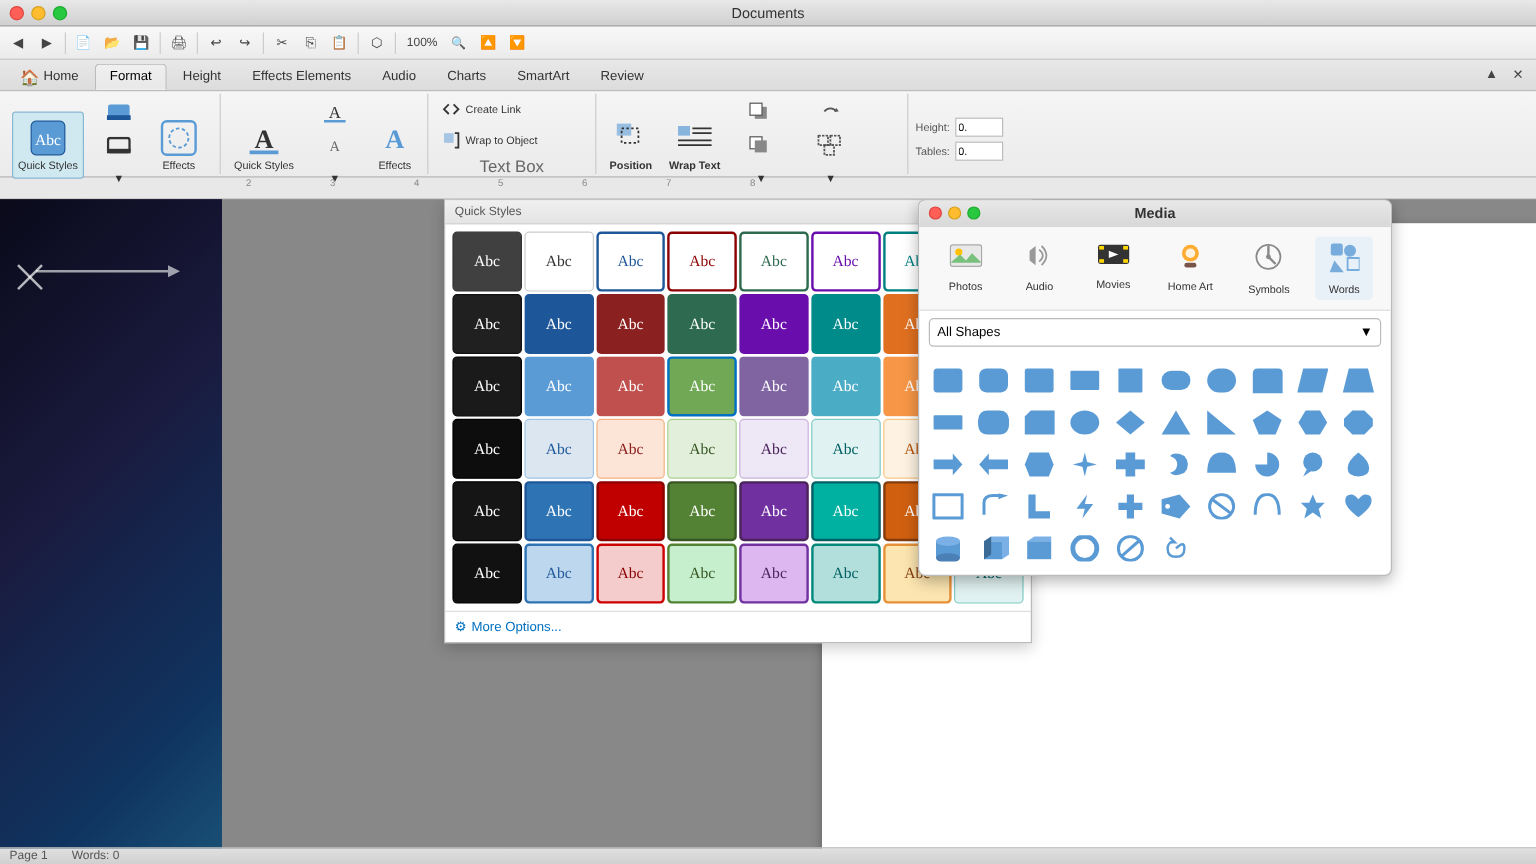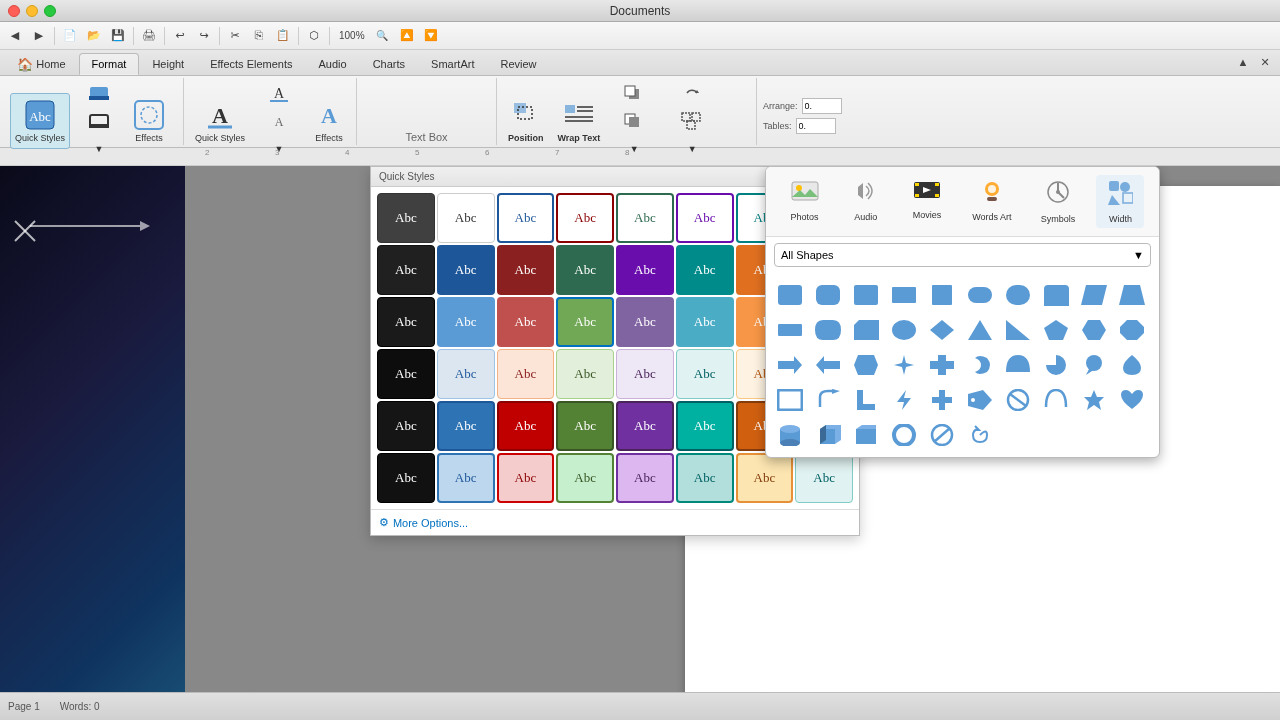--- a/index.html
+++ b/index.html
@@ -88,21 +88,21 @@
     }
     .ribbon-section {
       display: flex;
       flex-direction: column;
       border-right: 1px solid #ccc;
       padding: 2px 6px;
       min-width: 60px;
     }
     .ribbon-section:last-child { border-right: none; }
     .ribbon-section-label {
-      font-size: 11px;
+      font-size: 14px;
       color: #666;
       text-align: center;
       margin-top: auto;
       padding-top: 2px;
     }
     .ribbon-content {
       display: flex;
       align-items: center;
       gap: 4px;
       flex: 1;
@@ -389,21 +389,21 @@
       border-radius: 2px;
       font-size: 18px;
     }
 
     
     #statusbar {
       position: absolute;
       bottom: 0;
       left: 0;
       right: 0;
-      height: 28px;
+      height: 14px;
       background: linear-gradient(to bottom, #e0e0e0, #d0d0d0);
       border-top: 1px solid #bbb;
       display: flex;
       align-items: center;
       padding: 0 8px;
       font-size: 10px;
       color: #555;
       gap: 20px;
       margin-top: 28px;
     }
@@ -550,20 +550,38 @@
             <text x="16" y="24" text-anchor="middle" fill="#5b9bd5" font-size="22" font-family="Georgia" font-weight="bold">A</text>
           </svg>
         </div>
         <span>Effects</span>
       </div>
     </div>
     <div class="ribbon-section-label">Text Styles</div>
   </div>
 
   <div class="ribbon-section" style="min-width:140px;">
+    <div class="ribbon-content">
+      <div style="display:flex;flex-direction:column;gap:4px;width:100%;">
+        <div class="ribbon-btn-small" style="height:22px;min-width:120px;flex-direction:row;gap:4px;justify-content:flex-start;padding:0 4px;">
+          <svg width="16" height="16" viewBox="0 0 16 16">
+            <path d="M6 4l-4 4 4 4" fill="none" stroke="#333" stroke-width="1.5"></path>
+            <path d="M10 4l4 4-4 4" fill="none" stroke="#333" stroke-width="1.5"></path>
+          </svg>
+          <span>Create Link</span>
+        </div>
+        <div class="ribbon-btn-small" style="height:22px;min-width:120px;flex-direction:row;gap:4px;justify-content:flex-start;padding:0 4px;">
+          <svg width="16" height="16" viewBox="0 0 16 16">
+            <rect x="2" y="2" width="8" height="8" fill="#5b9bd5" opacity="0.5"></rect>
+            <path d="M11 2 L14 2 L14 14 L11 14" fill="none" stroke="#333" stroke-width="1.5"></path>
+          </svg>
+          <span>Wrap to Object</span>
+        </div>
+      </div>
+    </div>
     <div class="ribbon-section-label">Text Box</div>
   </div>
 
   <div class="ribbon-section" style="min-width:260px;font-weight:bold;">
     <div class="ribbon-content">
       <div class="ribbon-btn">
         <div class="ribbon-icon">
           <svg width="32" height="32" viewBox="0 0 32 32">
             <rect x="4" y="4" width="12" height="10" fill="#5b9bd5" opacity="0.6"></rect>
             <rect x="8" y="8" width="14" height="12" fill="none" stroke="#333" stroke-width="1.5" stroke-dasharray="2,2"></rect>
@@ -614,21 +632,21 @@
         </div>
         <div class="ribbon-btn-small">▼</div>
       </div>
     </div>
     <div class="ribbon-section-label">Arrange</div>
   </div>
 
   <div class="ribbon-section" style="min-width:80px;">
     <div style="display:flex;flex-direction:column;gap:4px;justify-content:center;flex:1;padding-top:8px;">
       <div style="display:flex;align-items:center;gap:4px;">
-        <span style="font-size:9px;color:#555;">Arrange:</span>
+        <span style="font-size:9px;color:#555;">Height:</span>
         <input type="text" value="0." style="width: 40px; height: 16px; font-size: 9px; border: 1px solid rgb(187, 187, 187); padding: 0px 2px;">
       </div>
       <div style="display:flex;align-items:center;gap:4px;">
         <span style="font-size:9px;color:#555;">Tables:</span>
         <input type="text" value="0." style="width: 40px; height: 16px; font-size: 9px; border: 1px solid rgb(187, 187, 187); padding: 0px 2px;">
       </div>
     </div>
   </div>
 </div>
 
@@ -725,20 +743,28 @@
       </div>
       <div id="more-options">
         <span>⚙</span>
         <span>More Options...</span>
       </div>
     </div>
 
     <div class="doc-page" style="margin-left:500px;"></div>
 
     <div id="media-panel">
+      <div id="media-titlebar">
+        <div class="media-traffic">
+          <div class="mtl mtl-red"></div>
+          <div class="mtl mtl-yellow"></div>
+          <div class="mtl mtl-green"></div>
+        </div>
+        <span id="media-panel-title">Media</span>
+      </div>
       <div id="media-toolbar">
         <div class="media-tool">
           <div class="media-tool-icon">
             <svg width="28" height="24" viewBox="0 0 28 24">
               <rect x="1" y="3" width="26" height="18" rx="2" fill="#e8e8e8" stroke="#aaa" stroke-width="1"></rect>
               <circle cx="8" cy="9" r="3" fill="#ffc107"></circle>
               <polygon points="1,18 9,11 14,16 19,10 27,18" fill="#4caf50" opacity="0.7"></polygon>
             </svg>
           </div>
           <span>Photos</span>
@@ -767,42 +793,42 @@
           <span>Movies</span>
         </div>
         <div class="media-tool">
           <div class="media-tool-icon">
             <svg width="26" height="24" viewBox="0 0 26 24">
               <circle cx="13" cy="10" r="7" fill="#ff9800" opacity="0.8"></circle>
               <circle cx="13" cy="10" r="4" fill="#fff3e0"></circle>
               <rect x="8" y="18" width="10" height="4" rx="2" fill="#795548"></rect>
             </svg>
           </div>
-          <span>Words Art</span>
+          <span>Home Art</span>
         </div>
         <div class="media-tool">
           <div class="media-tool-icon">
             <svg width="26" height="26" viewBox="0 0 26 26">
               <circle cx="13" cy="13" r="10" fill="none" stroke="#888" stroke-width="1.5"></circle>
               <path d="M13 4 L13 13 L19 19" fill="none" stroke="#888" stroke-width="2"></path>
               <circle cx="13" cy="13" r="2" fill="#888"></circle>
             </svg>
           </div>
           <span>Symbols</span>
         </div>
         <div class="media-tool" style="background:#e8f0f8;border-radius:4px;">
           <div class="media-tool-icon">
             <svg width="26" height="26" viewBox="0 0 26 26">
               <rect x="2" y="2" width="10" height="10" rx="2" fill="#5b9bd5" opacity="0.8"></rect>
               <circle cx="18" cy="8" r="5" fill="#5b9bd5" opacity="0.8"></circle>
               <polygon points="5,16 13,26 1,26" fill="#5b9bd5" opacity="0.8"></polygon>
               <polygon points="16,14 26,14 26,24 16,24" fill="none" stroke="#5b9bd5" stroke-width="1.5" opacity="0.8"></polygon>
             </svg>
           </div>
-          <span>Width</span>
+          <span>Words</span>
         </div>
       </div>
       <div id="media-dropdown">
         <div class="media-select">
           <span>All Shapes</span>
           <span>▼</span>
         </div>
       </div>
       <div id="shapes-grid">
 

